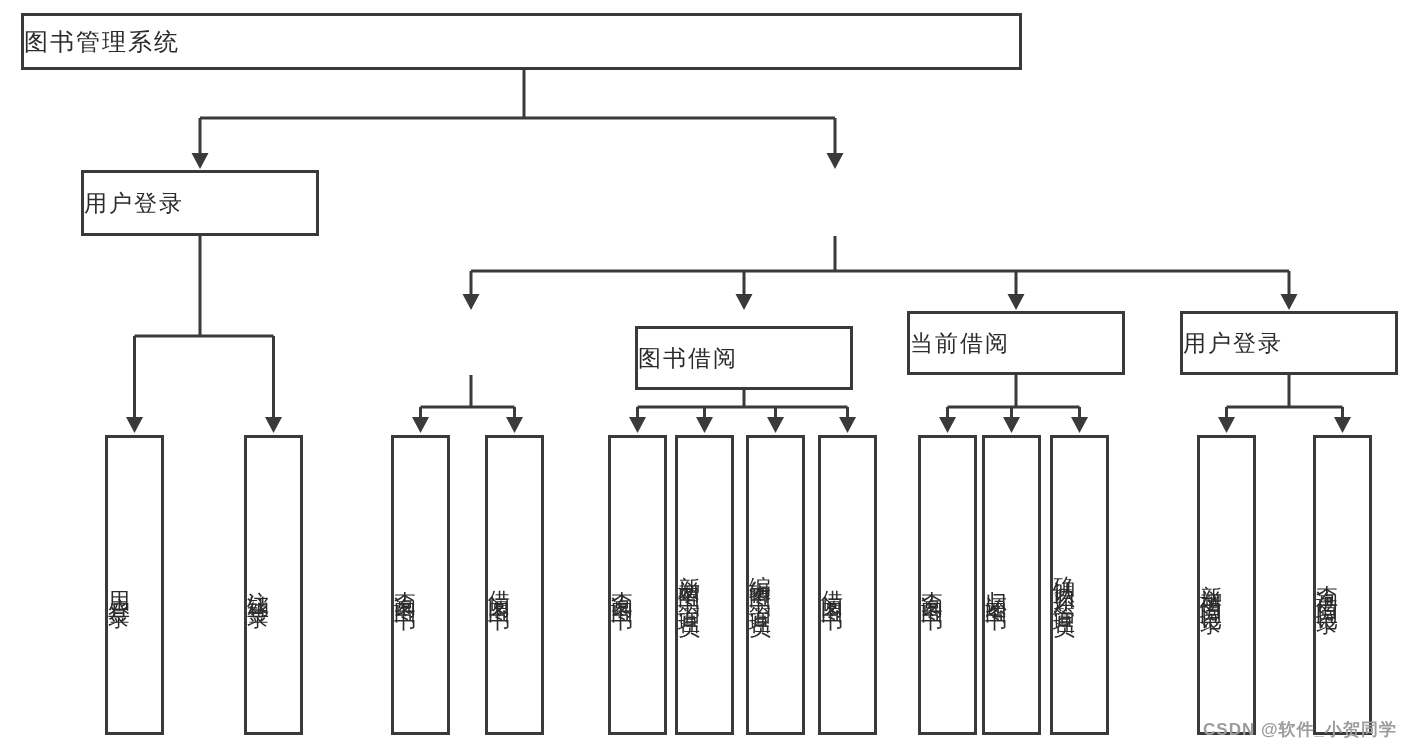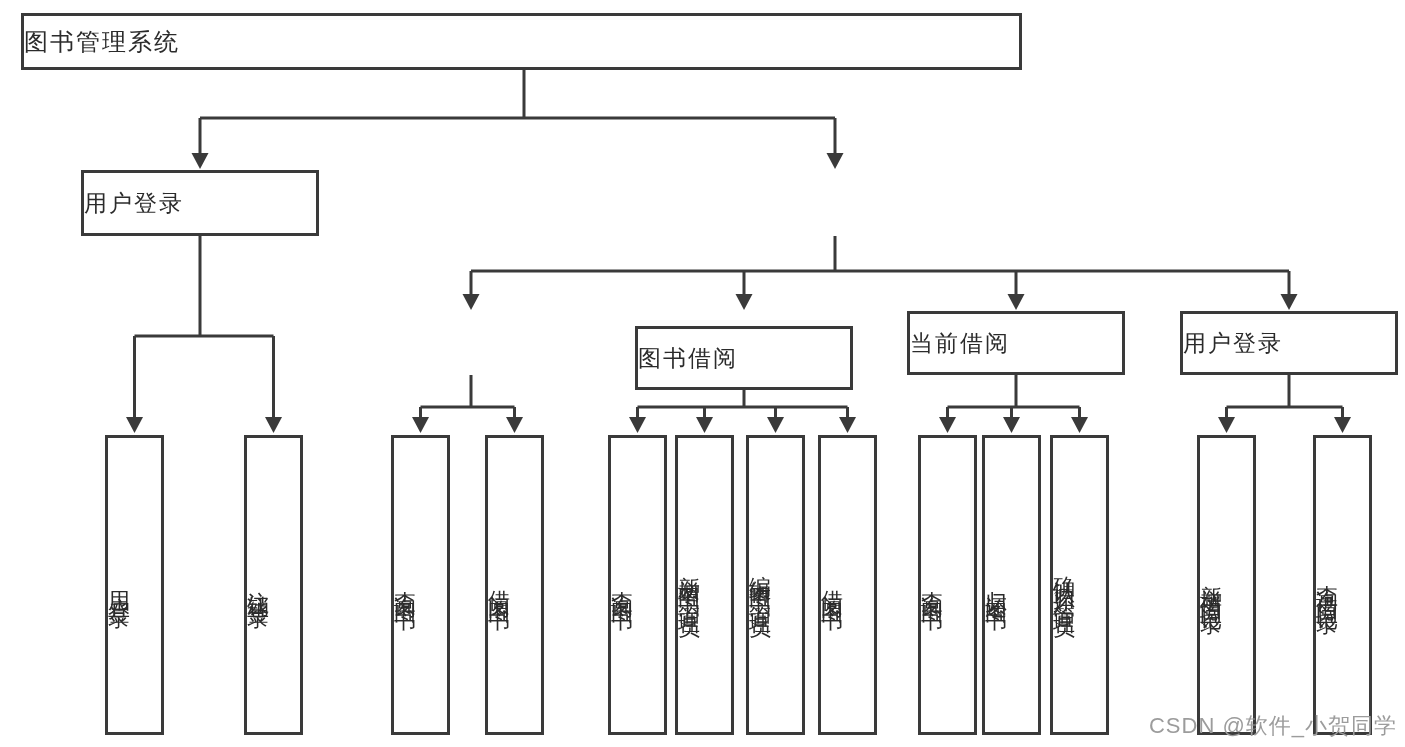--- a/index.html
+++ b/index.html
@@ -21,21 +21,21 @@
   }
   .h .lbl{font-size:23px;letter-spacing:2px;white-space:nowrap;}
   .root .lbl{font-size:24px;}
   .leaf .lbl{
     writing-mode:vertical-rl;
     font-size:22px;letter-spacing:6px;line-height:1;
     display:block;
   }
   #watermark{
     position:absolute;right:8px;bottom:6px;z-index:2;
-    font-size:22px;color:var(--watermark);letter-spacing:1px;white-space:nowrap;
+    font-size:17px;color:var(--watermark);letter-spacing:1px;white-space:nowrap;font-weight:bold;
   }
 </style>
 </head>
 <body>
 
 <div id="canvas">
 
   <svg id="wires" width="1405" height="747" viewBox="0 0 1405 747">
     <g>
       <path d="M524,70 V118 M200,118 H835 M200,118 V155 M835,118 V155"></path>

